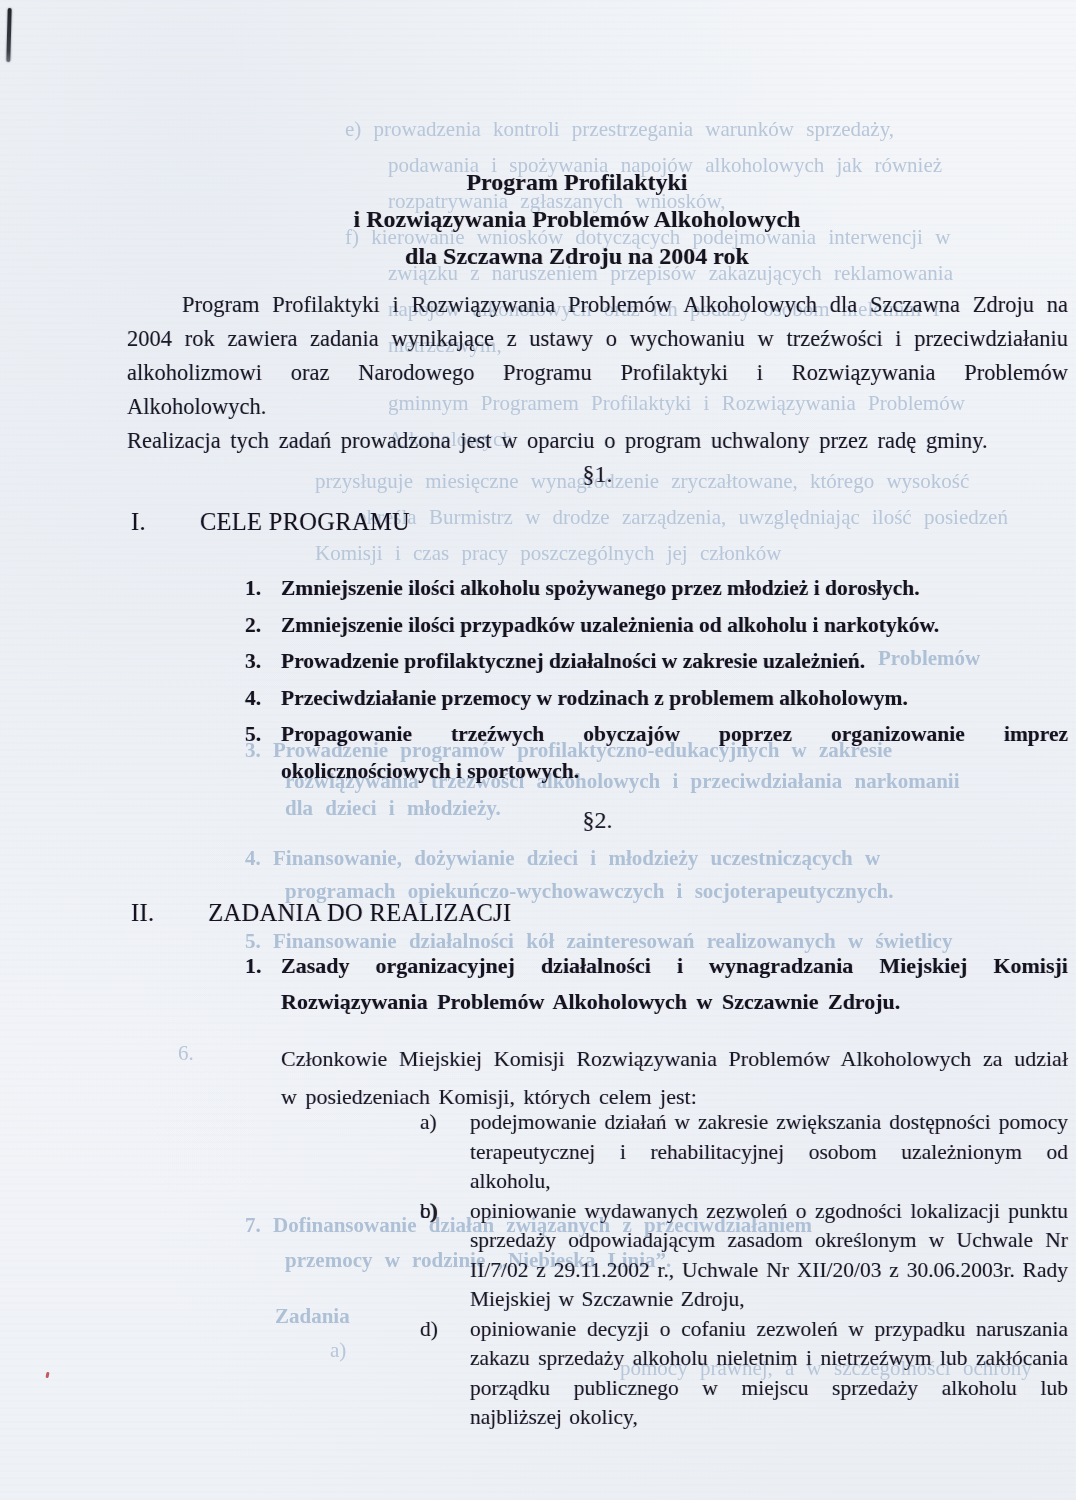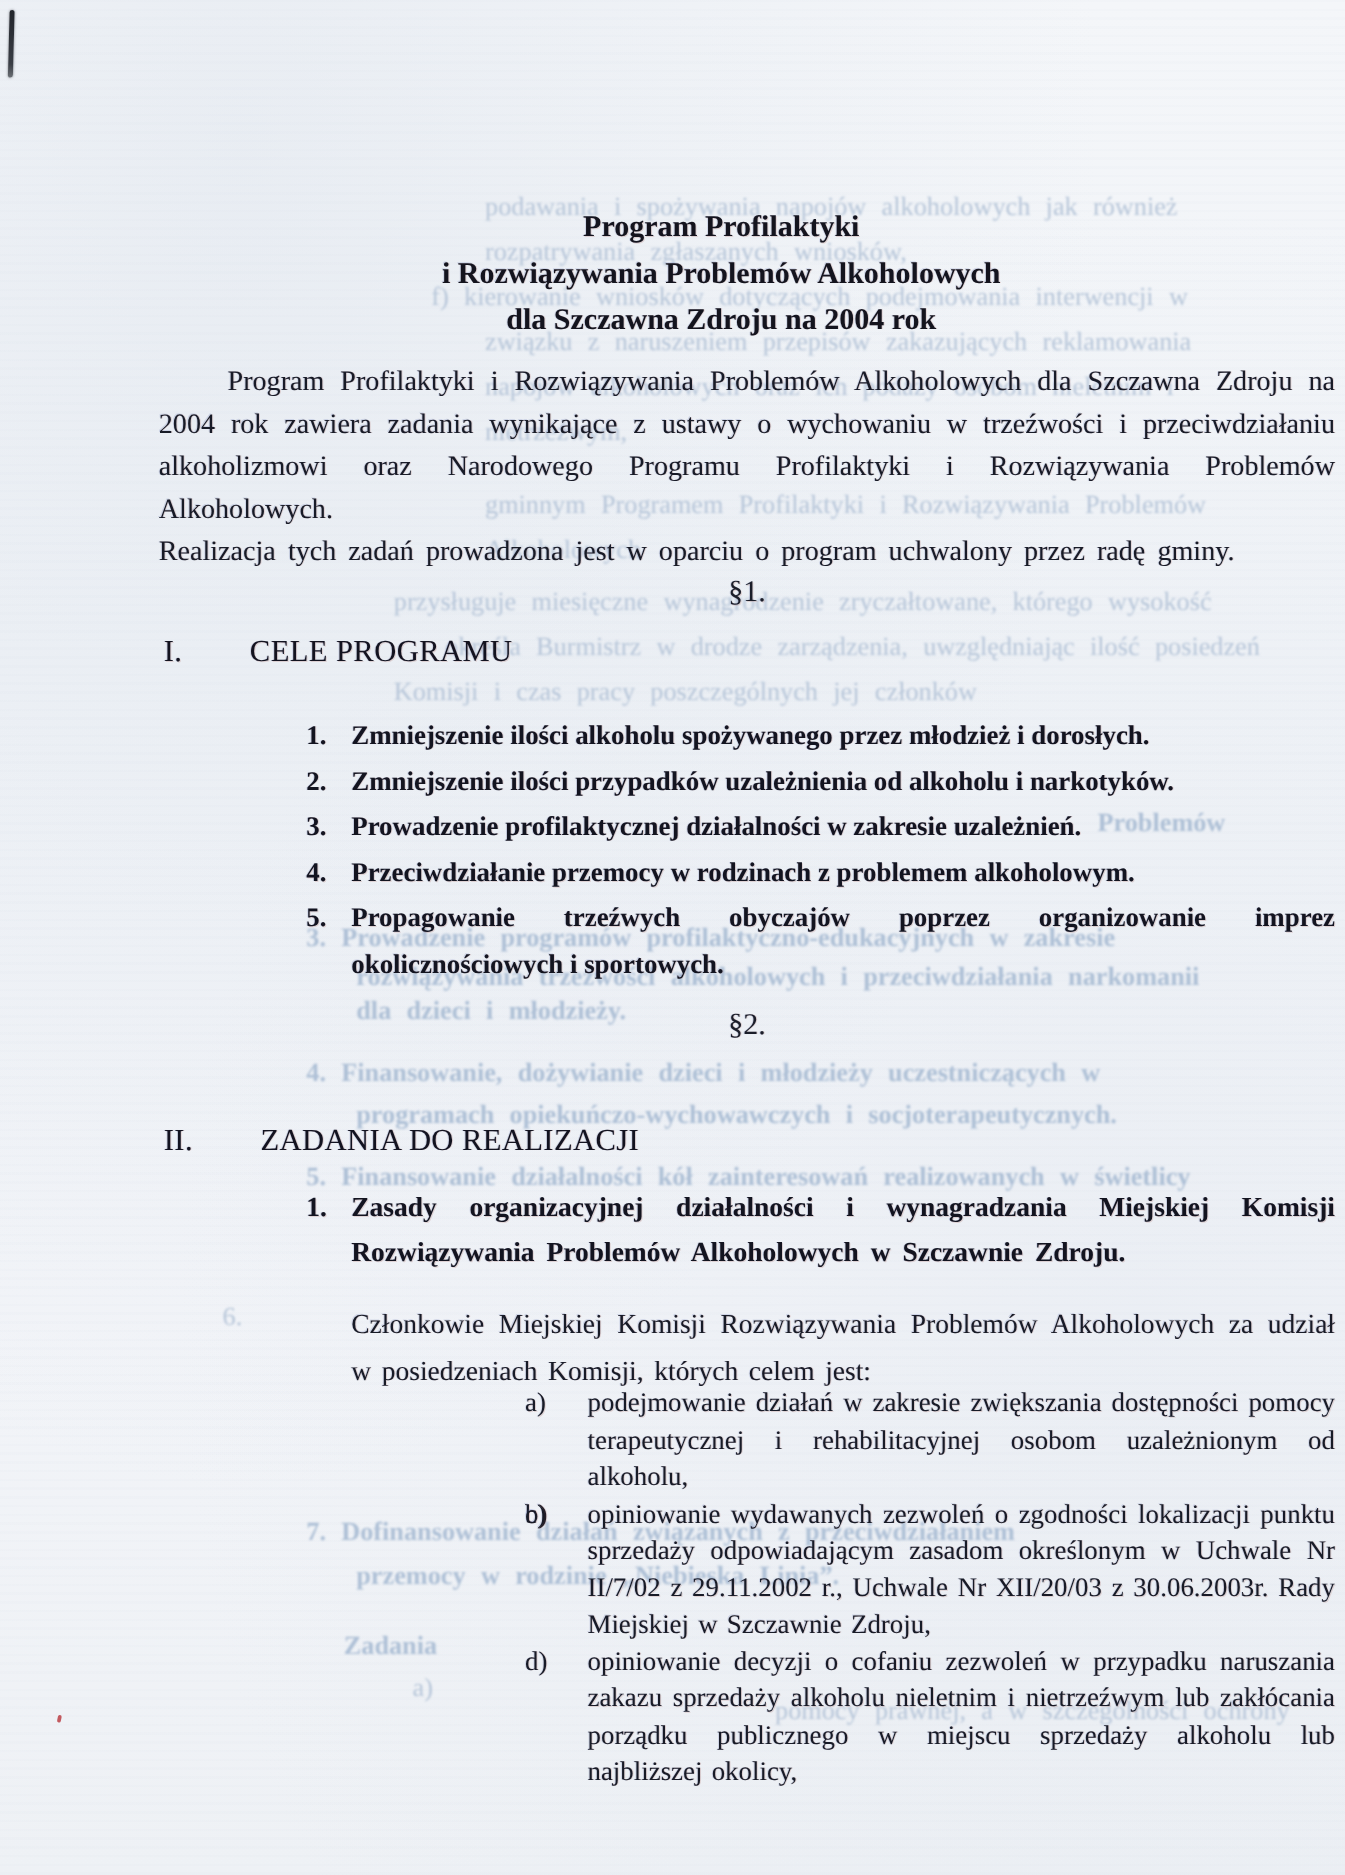--- a/index.html
+++ b/index.html
@@ -65,20 +65,21 @@
   .subs{top:1108px;left:293px;width:648px;font-size:21.5px;line-height:29.5px;}
   .sub{position:relative;padding-left:50px;text-align:justify;word-spacing:2px;}
   .sub .lab{position:absolute;left:0;top:0;}
 </style>
 </head>
 <body>
 
 <div class="page">
 
   <div class="ghost-layer" id="ghost-layer">
+      <span class="ghost-line" style="left: 345px; top: 116px;">e) prowadzenia kontroli przestrzegania warunków sprzedaży,</span>
       <span class="ghost-line" style="left: 388px; top: 152px;">podawania i spożywania napojów alkoholowych jak również</span>
       <span class="ghost-line" style="left: 388px; top: 188px;">rozpatrywania zgłaszanych wniosków,</span>
       <span class="ghost-line" style="left: 345px; top: 224px;">f) kierowanie wniosków dotyczących podejmowania interwencji w</span>
       <span class="ghost-line" style="left: 388px; top: 260px;">związku z naruszeniem przepisów zakazujących reklamowania</span>
       <span class="ghost-line" style="left: 388px; top: 296px;">napojów alkoholowych oraz ich podaży osobom nieletnim i</span>
       <span class="ghost-line" style="left: 388px; top: 332px;">nietrzeźwym,</span>
       <span class="ghost-line" style="left: 388px; top: 390px;">gminnym Programem Profilaktyki i Rozwiązywania Problemów</span>
       <span class="ghost-line" style="left: 388px; top: 426px;">Alkoholowych</span>
       <span class="ghost-line" style="left: 315px; top: 468px;">przysługuje miesięczne wynagrodzenie zryczałtowane, którego wysokość</span>
       <span class="ghost-line" style="left: 315px; top: 504px; margin-left: 41px;">określa Burmistrz w drodze zarządzenia, uwzględniając ilość posiedzeń</span>

